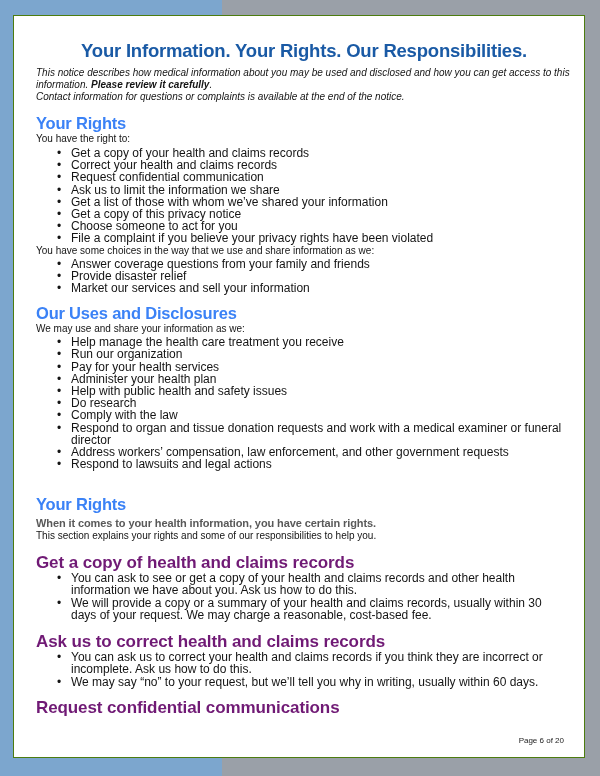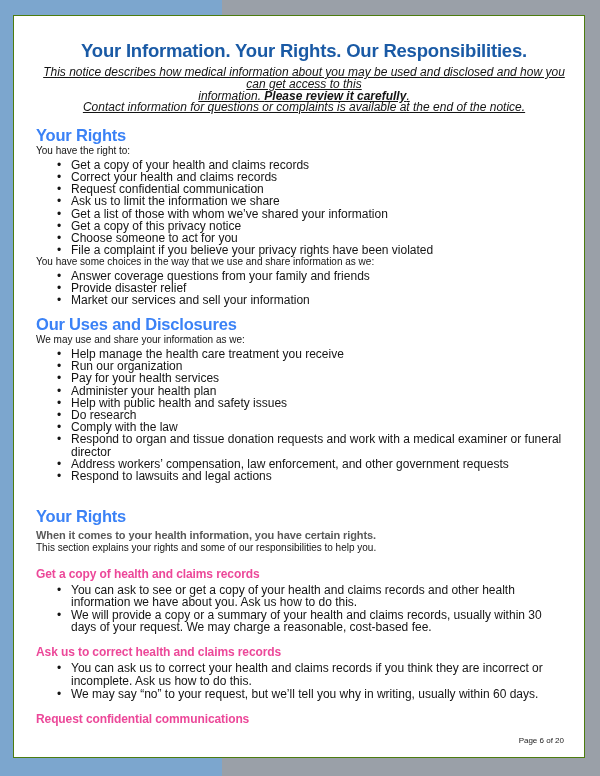--- a/index.html
+++ b/index.html
@@ -32,26 +32,25 @@
   .doc-title {
     margin: 0 0 5px 0;
     font-size: 18.5px;
     font-weight: bold;
     letter-spacing: -0.2px;
     color: #1A5AA5;
     text-align: center;
   }
   .intro {
     margin: 0;
-    font-size: 12px;
+    font-size: 10px;
     font-style: italic;
     line-height: 11.8px;
     color: #141414;
-    text-align: center;
-    text-decoration: underline;
+    text-align: left;
   }
   .h-blue {
     font-size: 16.5px;
     font-weight: bold;
     letter-spacing: -0.2px;
     color: #3b82f6;
     line-height: 20px;
   }
   .sec-gap-first { margin-top: 11px; }
   .sec-gap { margin-top: 8px; }
@@ -85,25 +84,25 @@
     margin-top: 2px;
     font-size: 11px;
     font-weight: bold;
     letter-spacing: -0.1px;
     line-height: 14px;
     color: #595959;
   }
   .subhead {
     margin-top: 12px;
     margin-bottom: 2px;
-    font-size: 12px;
+    font-size: 17px;
     font-weight: bold;
     letter-spacing: -0.1px;
     line-height: 15px;
-    color: #ec4899;
+    color: #701a75;
   }
   .footer {
     position: absolute;
     right: 20px;
     bottom: 12px;
     font-size: 8px;
     color: #1a1a1a;
     margin-left: 42px;
   }
 </style>

